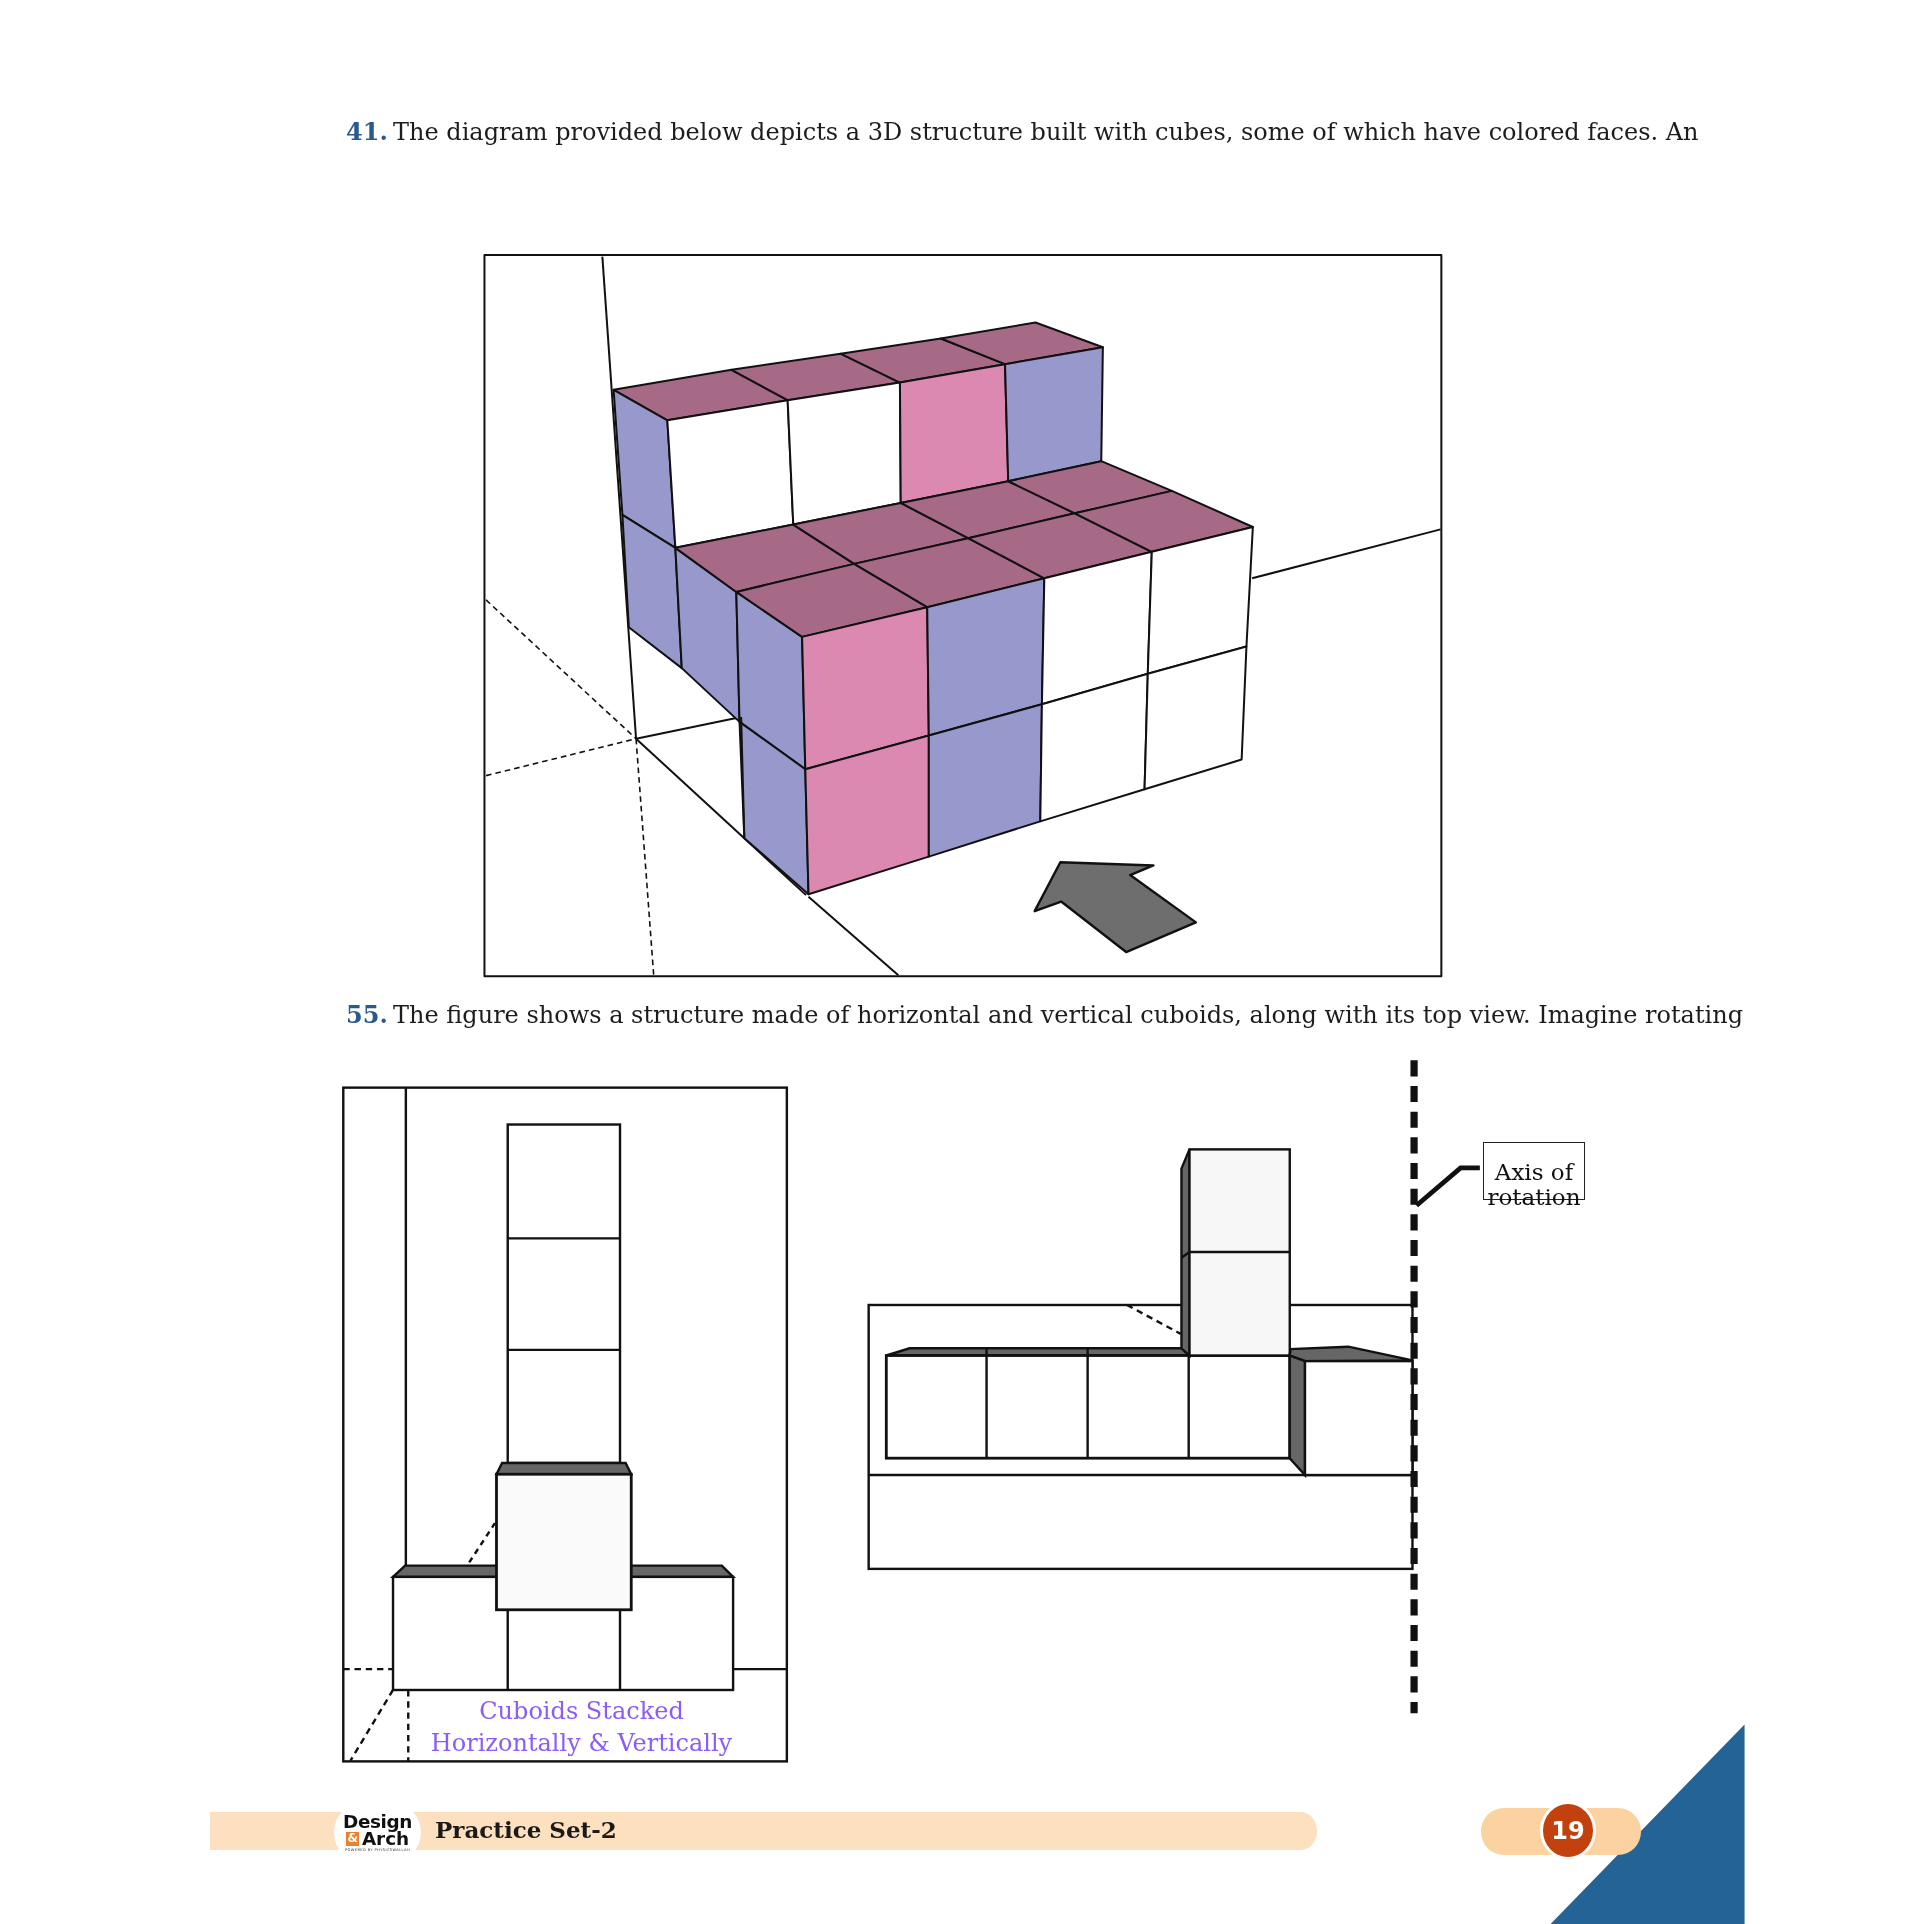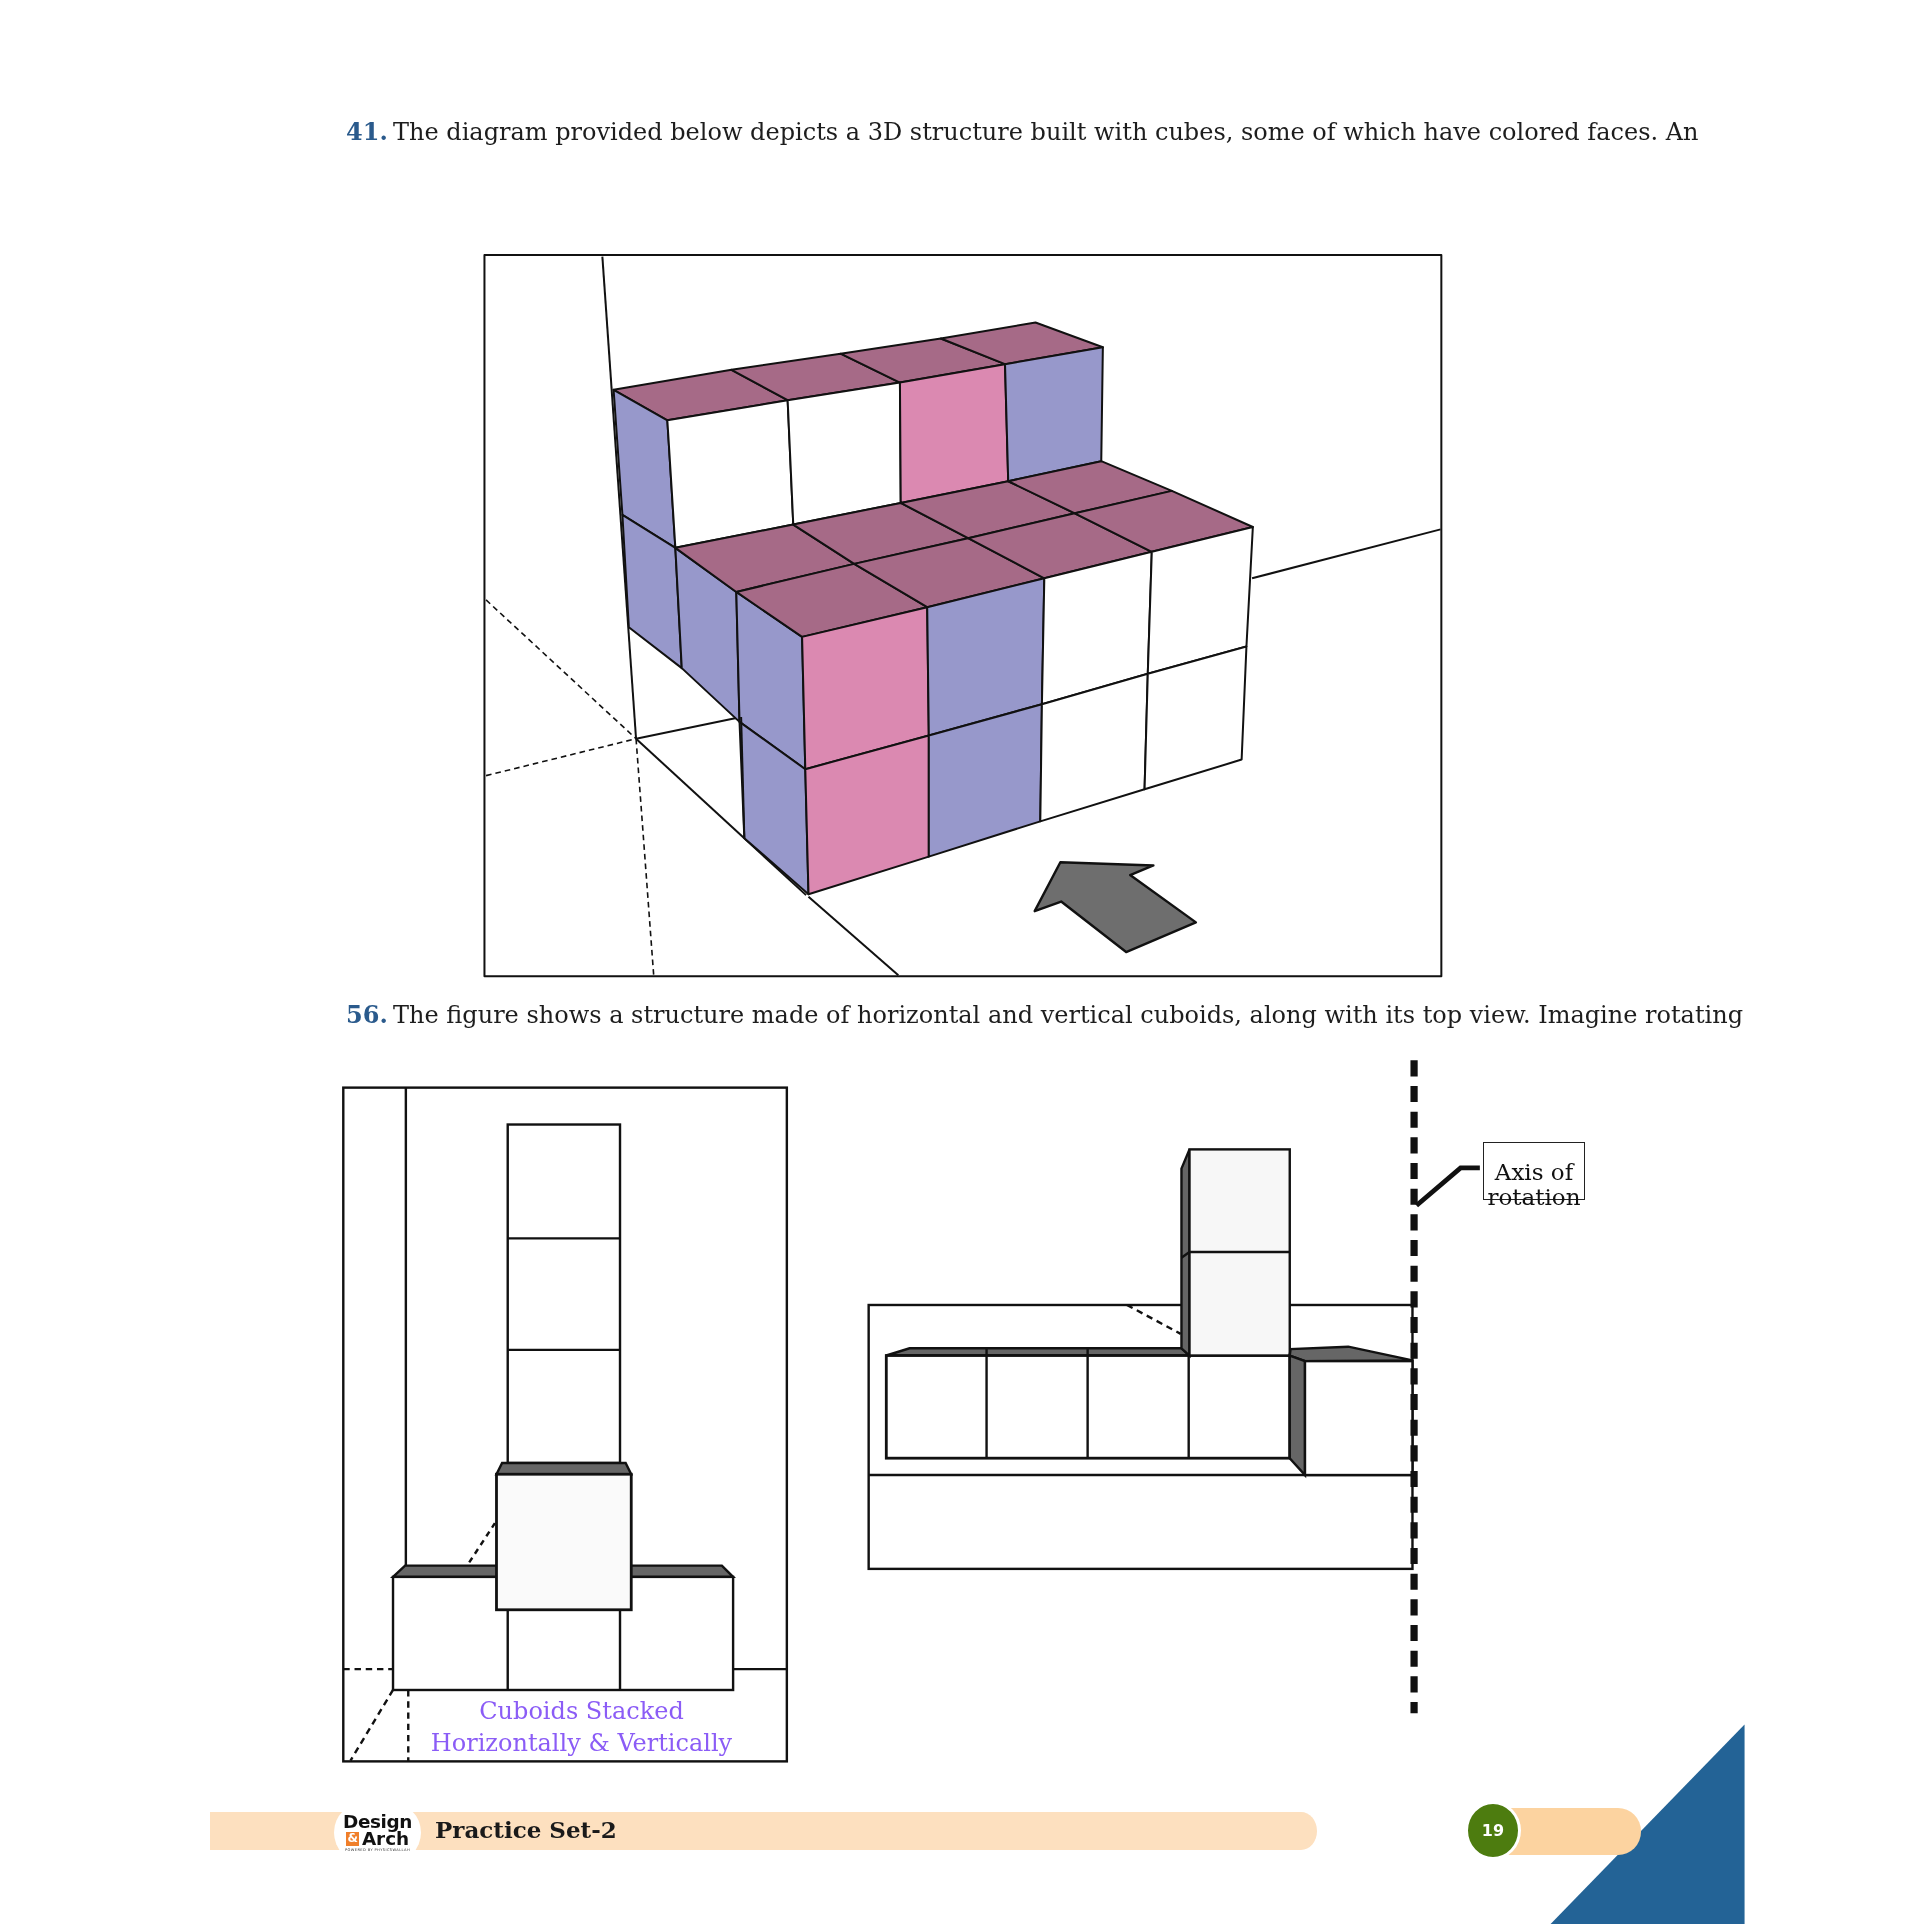--- a/index.html
+++ b/index.html
@@ -14,36 +14,36 @@
   #q42 { top: 1000px; }
   svg.fig { position: absolute; left: 0; top: 0; }
   .footer-bar { position: absolute; left: 210px; top: 1812px; width: 1107px; height: 38px; background: #fde0bf; border-radius: 32px 32px 32px 32px / 0 38px 38px 0; }
   .logo { position: absolute; left: 334px; top: 1802px; width: 87px; height: 61px; background: #fff; border-radius: 32px; display: flex; flex-direction: column; align-items: center; justify-content: center; font-family: "DejaVu Sans", sans-serif; }
   .logo .design { font-weight: bold; font-size: 18.4px; line-height: 17.6px; color: #111; letter-spacing: -0.4px; }
   .logo .arch { font-weight: bold; font-size: 18.4px; line-height: 17.6px; color: #111; display: flex; align-items: center; }
   .logo .amp { background: #f07f2a; color: #fff; font-size: 12px; line-height: 13.6px; padding: 0 1.6px; margin-right: 2.4px; }
   .logo .powered { font-size: 3.6px; letter-spacing: 0.4px; color: #333; margin-top: 0.8px; }
   .practice { position: absolute; left: 435px; top: 1814px; font-family: "DejaVu Serif", serif; font-weight: bold; font-size: 23px; color: #1a1a1a; line-height: 32px; }
   .pg-pill { position: absolute; left: 1481px; top: 1808px; width: 160px; height: 47px; background: #fcd3a0; border-radius: 23px; }
-  .pg-circle { position: absolute; left: 1465px; top: 1801px; width: 56px; height: 59px; border-radius: 50%; background: #4d7c0f; border: 3.2px solid #fff; color: #fff; font-family: "DejaVu Sans", sans-serif; font-weight: bold; font-size: 16px; display: flex; align-items: center; justify-content: center; box-sizing: border-box; }
+  .pg-circle { position: absolute; left: 1540px; top: 1801px; width: 56px; height: 59px; border-radius: 50%; background: #c2410c; border: 3.2px solid #fff; color: #fff; font-family: "DejaVu Sans", sans-serif; font-weight: bold; font-size: 24px; display: flex; align-items: center; justify-content: center; box-sizing: border-box; }
   .axis-label { position: absolute; left: 1483px; top: 1142px; width: 102px; height: 58px; border: 1.6px solid #222; background: #fff; font-family: "DejaVu Serif", serif; font-size: 23px; line-height: 25px; text-align: center; box-sizing: border-box; padding-top: 17px; color: #111; }
   .cuboid-label { position: absolute; left: 409px; top: 1695px; width: 345px; text-align: center; font-family: "DejaVu Serif", serif; font-size: 24px; line-height: 32px; color: #8b5cf6; }
 </style>
 </head>
 <body>
 
 <div class="q" id="q41">
   <span class="num">41.</span>
   <div class="body">
     <span class="line l1">The diagram provided below depicts a 3D structure built with cubes, some of which have colored faces. An</span>
   </div>
 </div>
 
 <div class="q" id="q42">
-  <span class="num">56.</span>
+  <span class="num">55.</span>
   <div class="body">
     <span class="line">The figure shows a structure made of horizontal and vertical cuboids, along with its top view. Imagine rotating</span>
   </div>
 </div>
 
 <svg class="fig" width="1925" height="1925" viewBox="0 0 2400 2400">
 
   <g stroke="#111" stroke-linejoin="round">
     <rect x="604" y="318" width="1193" height="899" fill="#fff" stroke-width="2.5"></rect>
 

